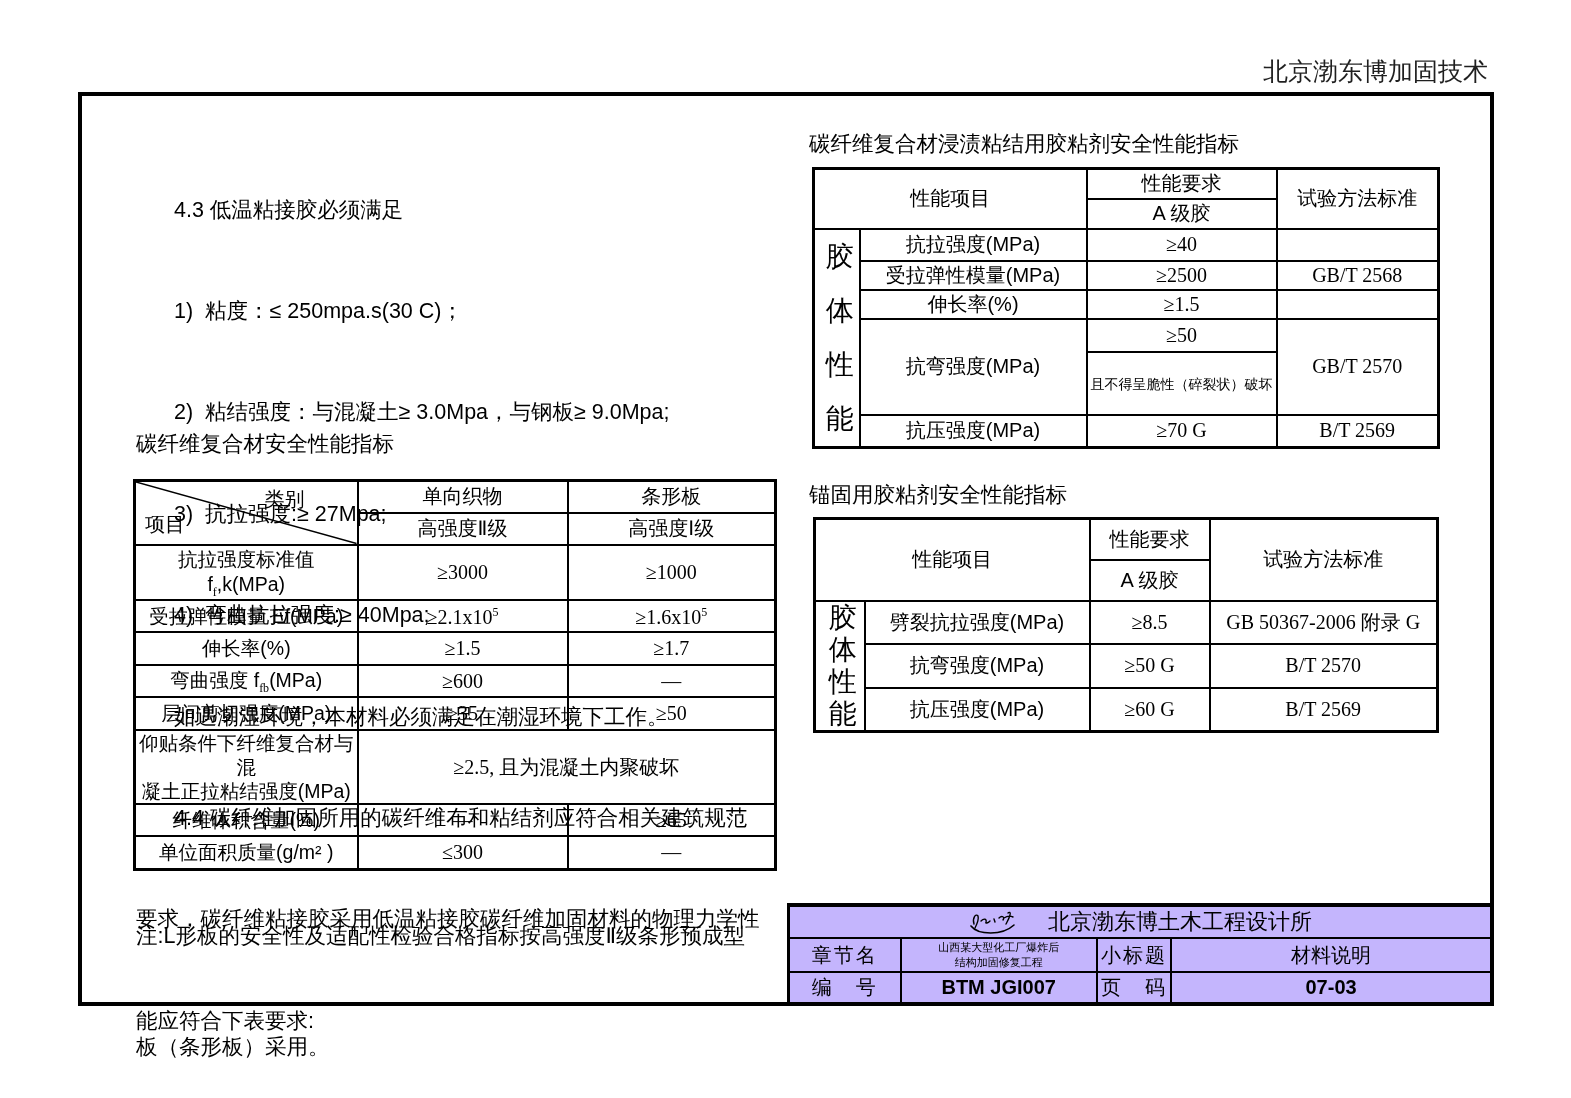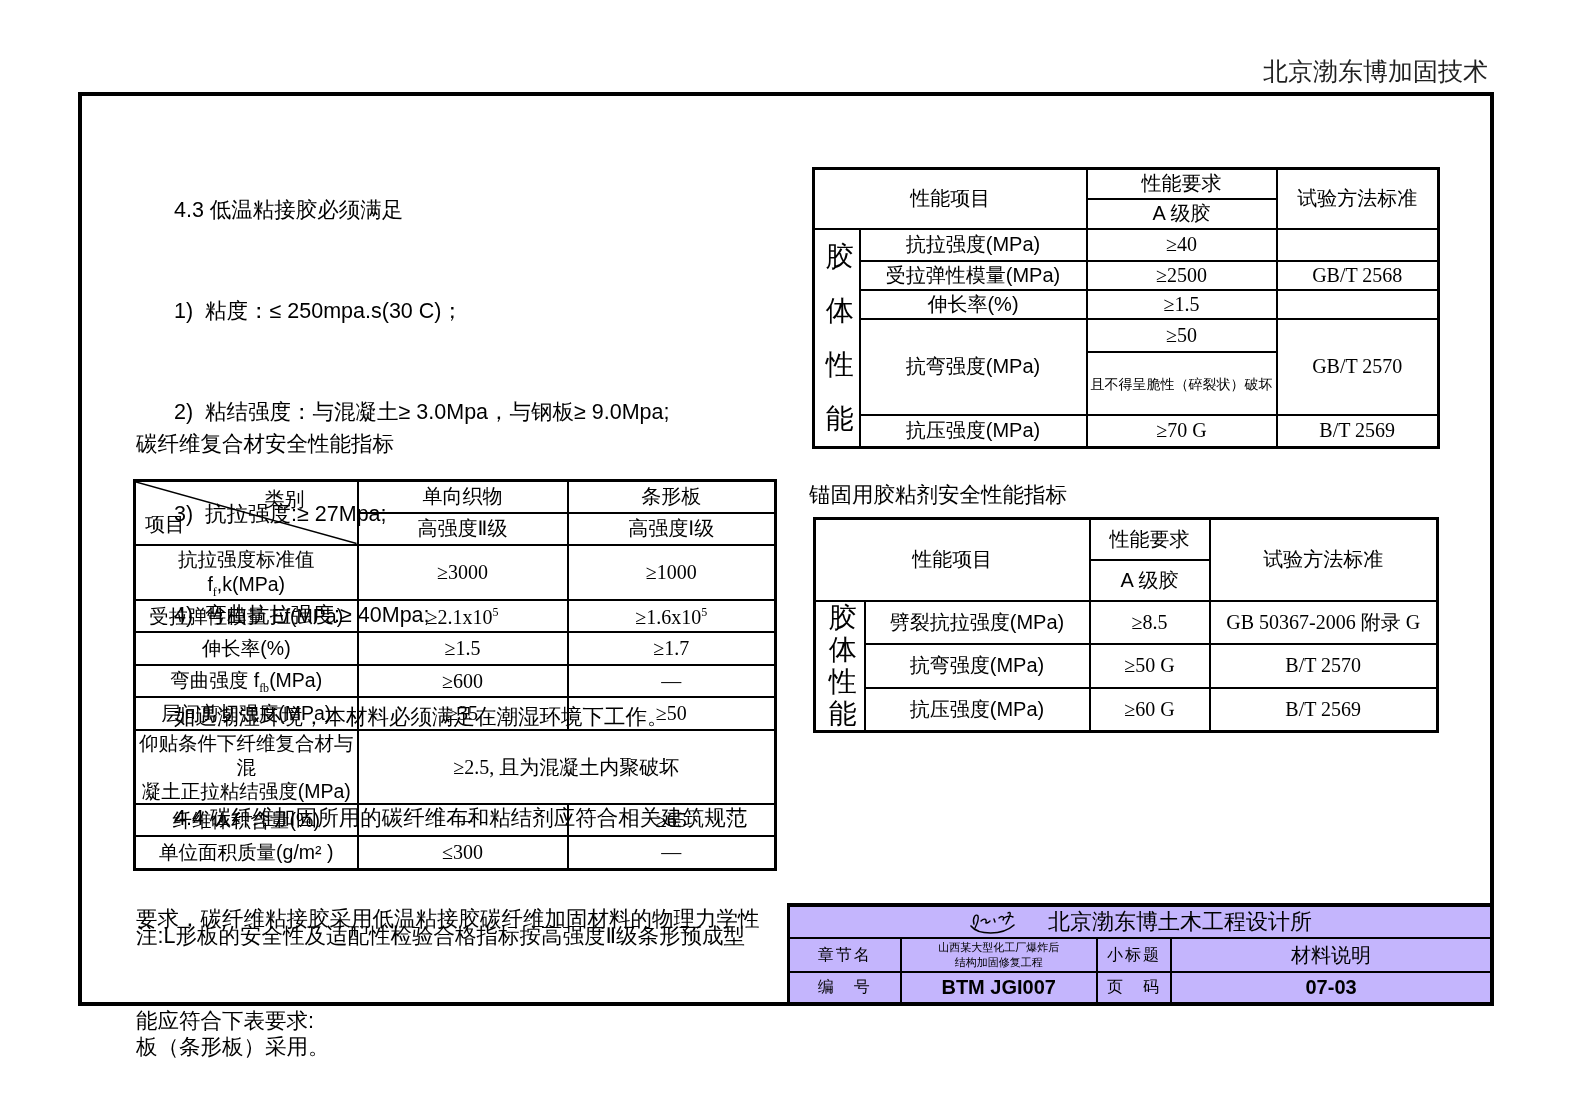--- a/index.html
+++ b/index.html
@@ -81,21 +81,21 @@
   table.tb td{
     border:2px solid #000;text-align:center;vertical-align:middle;
     padding:0;overflow:hidden;
   }
   table.tb tr:first-child td{border-top:none;}
   table.tb td:first-child{border-left:none;}
   table.tb td:last-child{border-right:none;}
   table.tb tr:last-child td{border-bottom:none;}
   .company{font-size:22px;}
   .company .logo{vertical-align:-7px;margin-right:14px;}
-  .tb .cap{font-size:16px;letter-spacing:2px;}
+  .tb .cap{font-size:20px;letter-spacing:2px;}
   .tb .proj{font-size:11px;line-height:15.5px;}
   .tb .big{font-size:20px;}
   .tb .code{font-size:20px;font-weight:bold;letter-spacing:0px;}
 </style>
 </head>
 <body>
 
 <div class="brand">北京渤东博加固技术</div>
 
 <div class="frame">
@@ -179,20 +179,21 @@
       <td class="val">—</td>
     </tr>
   </tbody>
     </table>
 
   <div class="note">
     <div>注:L形板的安全性及适配性检验合格指标按高强度Ⅱ级条形预成型</div>
     <div>板（条形板）采用。</div>
   </div>
 
+  <div class="tbl-caption cap-resin">碳纤维复合材浸渍粘结用胶粘剂安全性能指标</div>
   <table class="tbl resin">
     <colgroup>
         <col style="width:46px">
         <col style="width:227px">
         <col style="width:190px">
         <col style="width:162px">
       </colgroup>
     <tbody>
         <tr class="h30">
       <td colspan="2" rowspan="2">性能项目</td>

